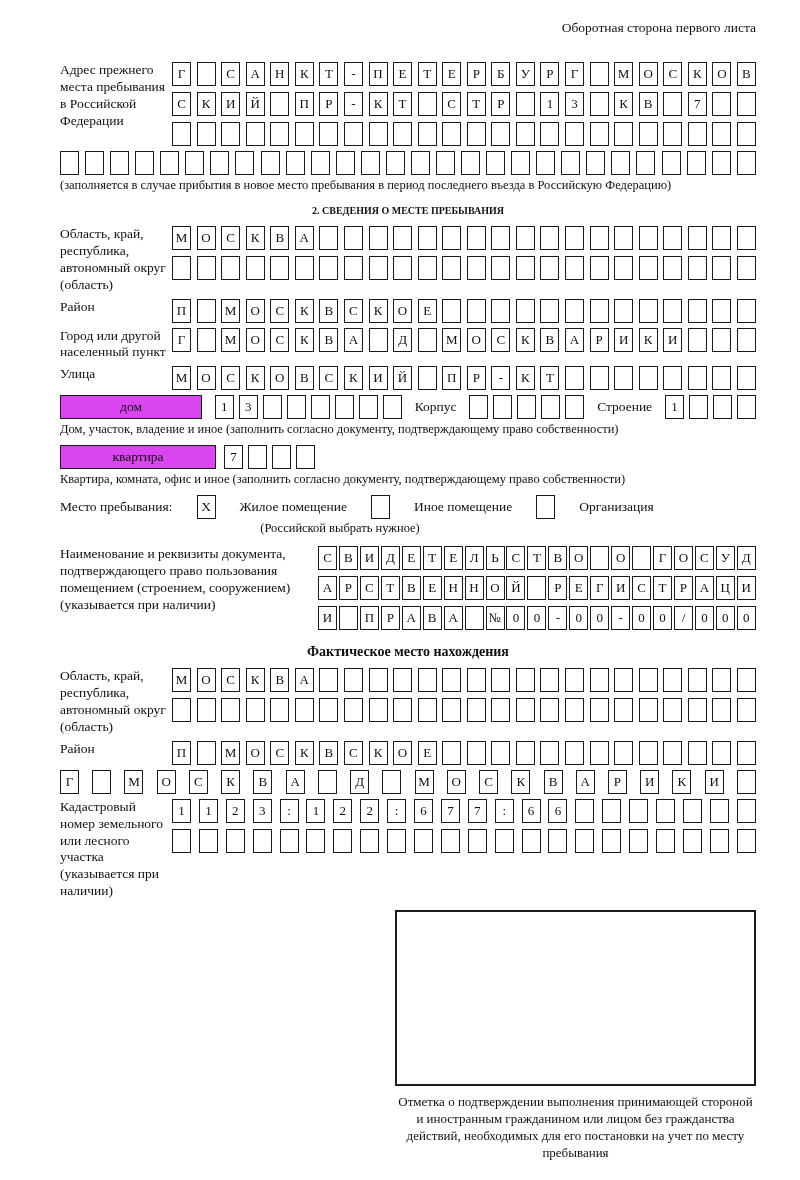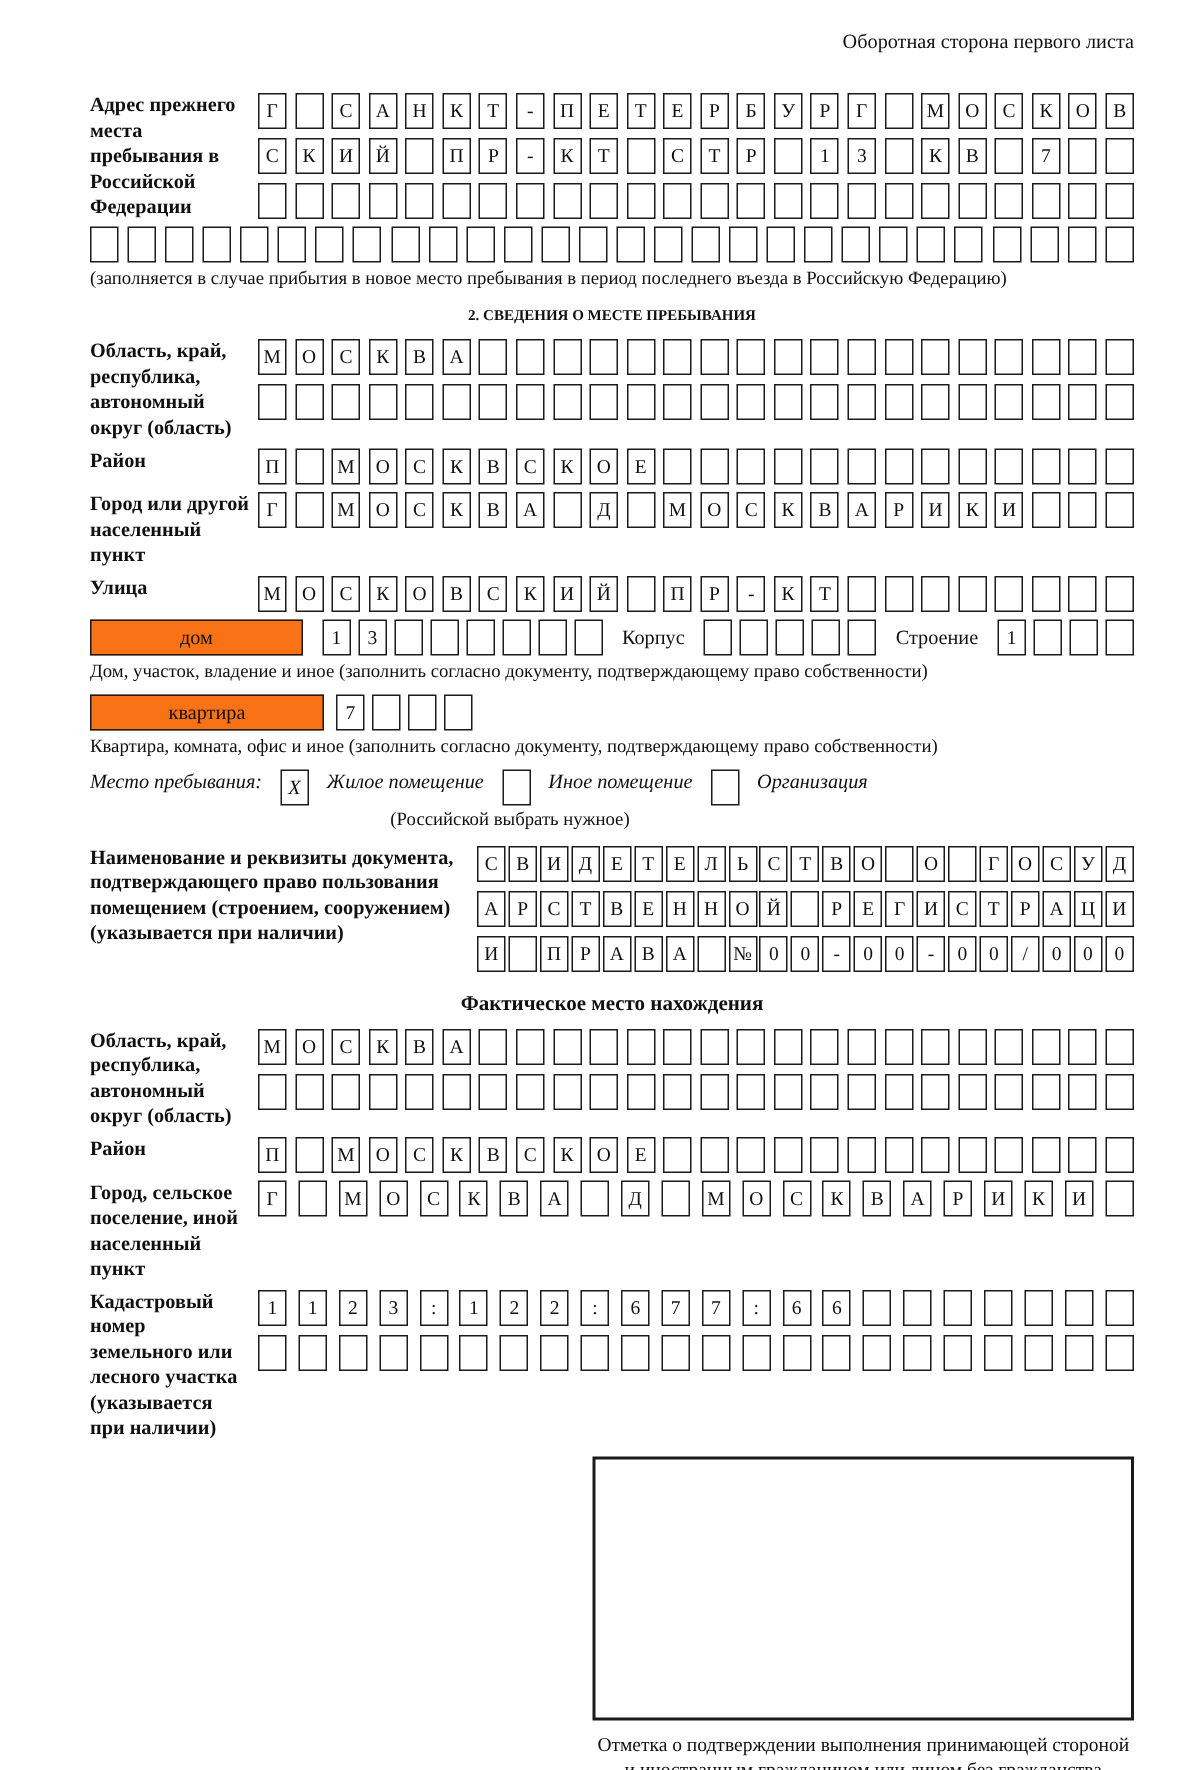--- a/index.html
+++ b/index.html
@@ -2,40 +2,40 @@
 <html><head>
 <meta charset="utf-8">
 <style>
   html,body{margin:0;padding:0;background:#ffffff;}
   body{width:800px;height:1180px;font-family:"Liberation Serif","DejaVu Serif",serif;color:#101010;overflow:hidden;}
   .page{padding:16px 44px 0 60px;box-sizing:border-box;width:800px;}
 
   .header-note{text-align:right;font-size:13.5px;margin:4px 0 26px 0;}
 
   .frow{display:flex;margin-bottom:5px;}
-  .flabel{width:112px;flex:none;font-size:13.5px;line-height:1.25;padding-right:6px;box-sizing:border-box;font-weight:bold;}
+  .flabel{width:112px;flex:none;font-size:13.5px;line-height:1.25;padding-right:6px;box-sizing:border-box;}
   .flabel.wide{width:258px;padding-right:14px;}
   .cellarea{flex:1;display:flex;flex-direction:column;gap:6px;min-width:0;}
   .cells{display:flex;justify-content:space-between;}
   .cells.inline{justify-content:flex-start;gap:5px;}
   .cell{box-sizing:border-box;width:19px;height:24px;border:1.7px solid #1b1b1b;font-size:13px;display:flex;align-items:center;justify-content:center;flex:none;background:#fff;}
   .cells.full{margin-top:1px;}
 
   .caption{font-size:12.5px;margin:3px 0 10px 0;}
   .caption.left{text-align:left;margin:1px 0 8px 0;}
   .section-title{font-weight:bold;font-size:10px;text-align:center;margin:12px 0 10px 0;}
 
   .domrow{display:flex;align-items:stretch;justify-content:space-between;margin-bottom:3px;}
-  .widebox{border:1.7px solid #1b1b1b;height:24px;box-sizing:border-box;display:flex;align-items:center;justify-content:center;font-size:13.5px;background:#f97316;}
+  .widebox{border:1.7px solid #1b1b1b;height:24px;box-sizing:border-box;display:flex;align-items:center;justify-content:center;font-size:13.5px;background:#d946ef;}
   .dombox{width:142px;}
   .kvbox{width:156px;margin-right:8px;}
   .inline-label{font-size:13.5px;align-self:center;white-space:nowrap;}
   .kvrow{display:flex;margin-bottom:3px;}
 
-  .mestorow{display:flex;align-items:flex-start;gap:12px;font-size:13.5px;margin:8px 0 2px 0;font-style:italic;}
+  .mestorow{display:flex;align-items:center;gap:24px;font-size:13.5px;margin:8px 0 2px 0;}
   .checkbox{width:19px;height:24px;border:1.7px solid #1b1b1b;box-sizing:border-box;display:flex;align-items:center;justify-content:center;font-size:13.5px;flex:none;background:#fff;}
   .mesto-note{font-size:12.5px;text-align:center;width:340px;margin:2px 0 10px 110px;}
 
   .fact-title{font-weight:bold;font-size:14px;text-align:center;margin:14px 0 8px 0;}
   .fact-note{font-size:12.5px;text-align:center;line-height:1.35;margin-bottom:10px;}
 
   .stamp-wrap{margin:10px 0 0 335px;width:361px;}
   .stamp-box{height:172px;border:2px solid #1b1b1b;background:#fff;}
   .stamp-caption{font-size:13px;text-align:center;line-height:1.32;margin-top:7px;}
 </style>
@@ -530,21 +530,20 @@
           <div class="cell"></div>
           <div class="cell"></div>
           <div class="cell"></div>
           <div class="cell"></div>
           <div class="cell"></div>
         </div>
     </div>
   </div>
 
   <div class="frow">
-    <div class="flabel">Город, сельское поселение, иной населенный пункт</div>
     <div class="cellarea">
       <div class="cells">
           <div class="cell">Г</div>
           <div class="cell"></div>
           <div class="cell">М</div>
           <div class="cell">О</div>
           <div class="cell">С</div>
           <div class="cell">К</div>
           <div class="cell">В</div>
           <div class="cell">А</div>

